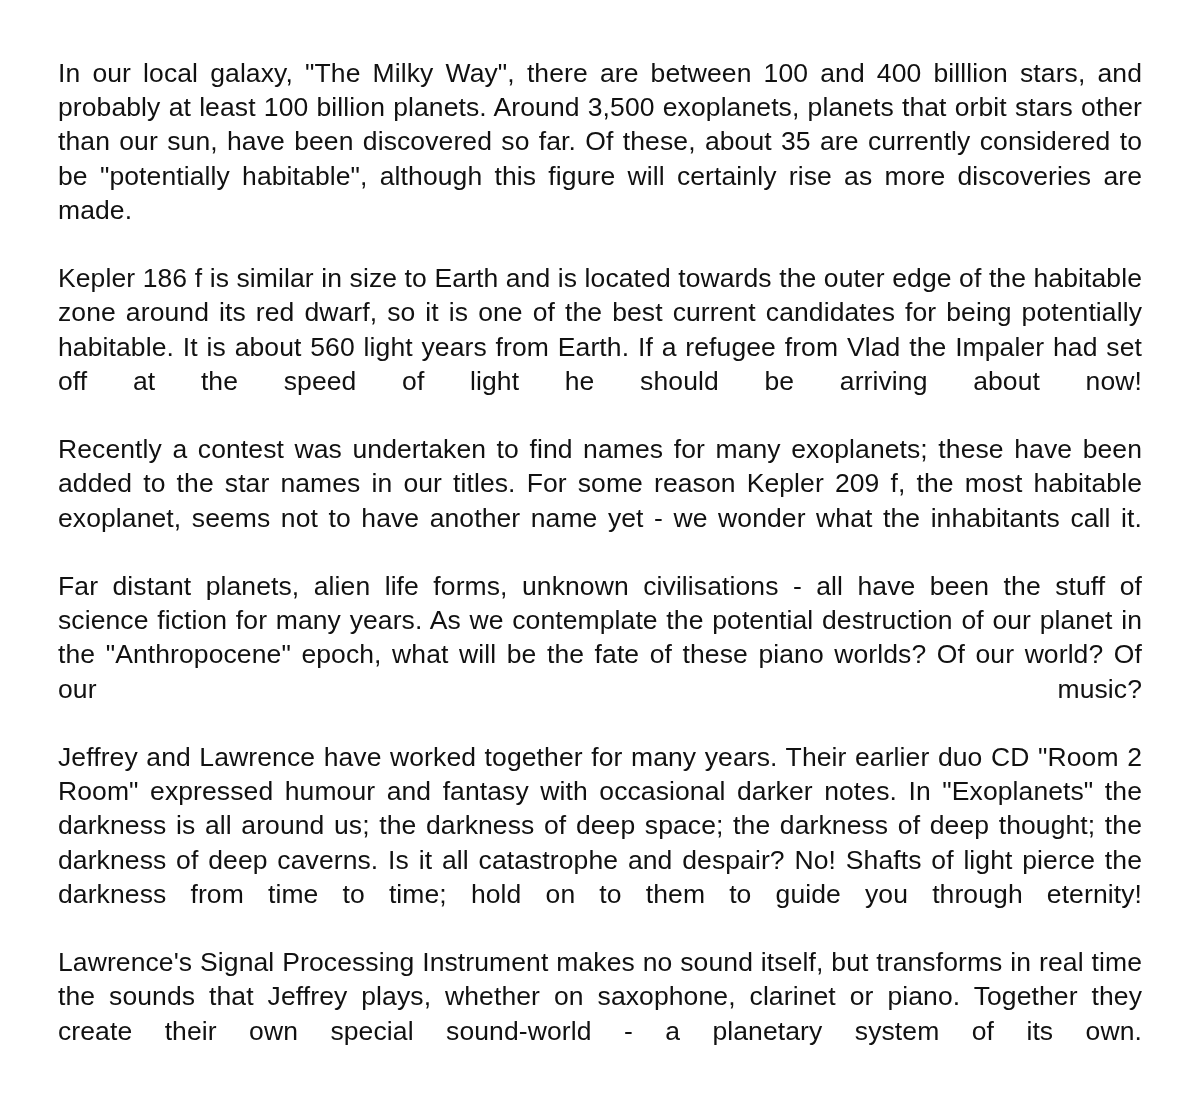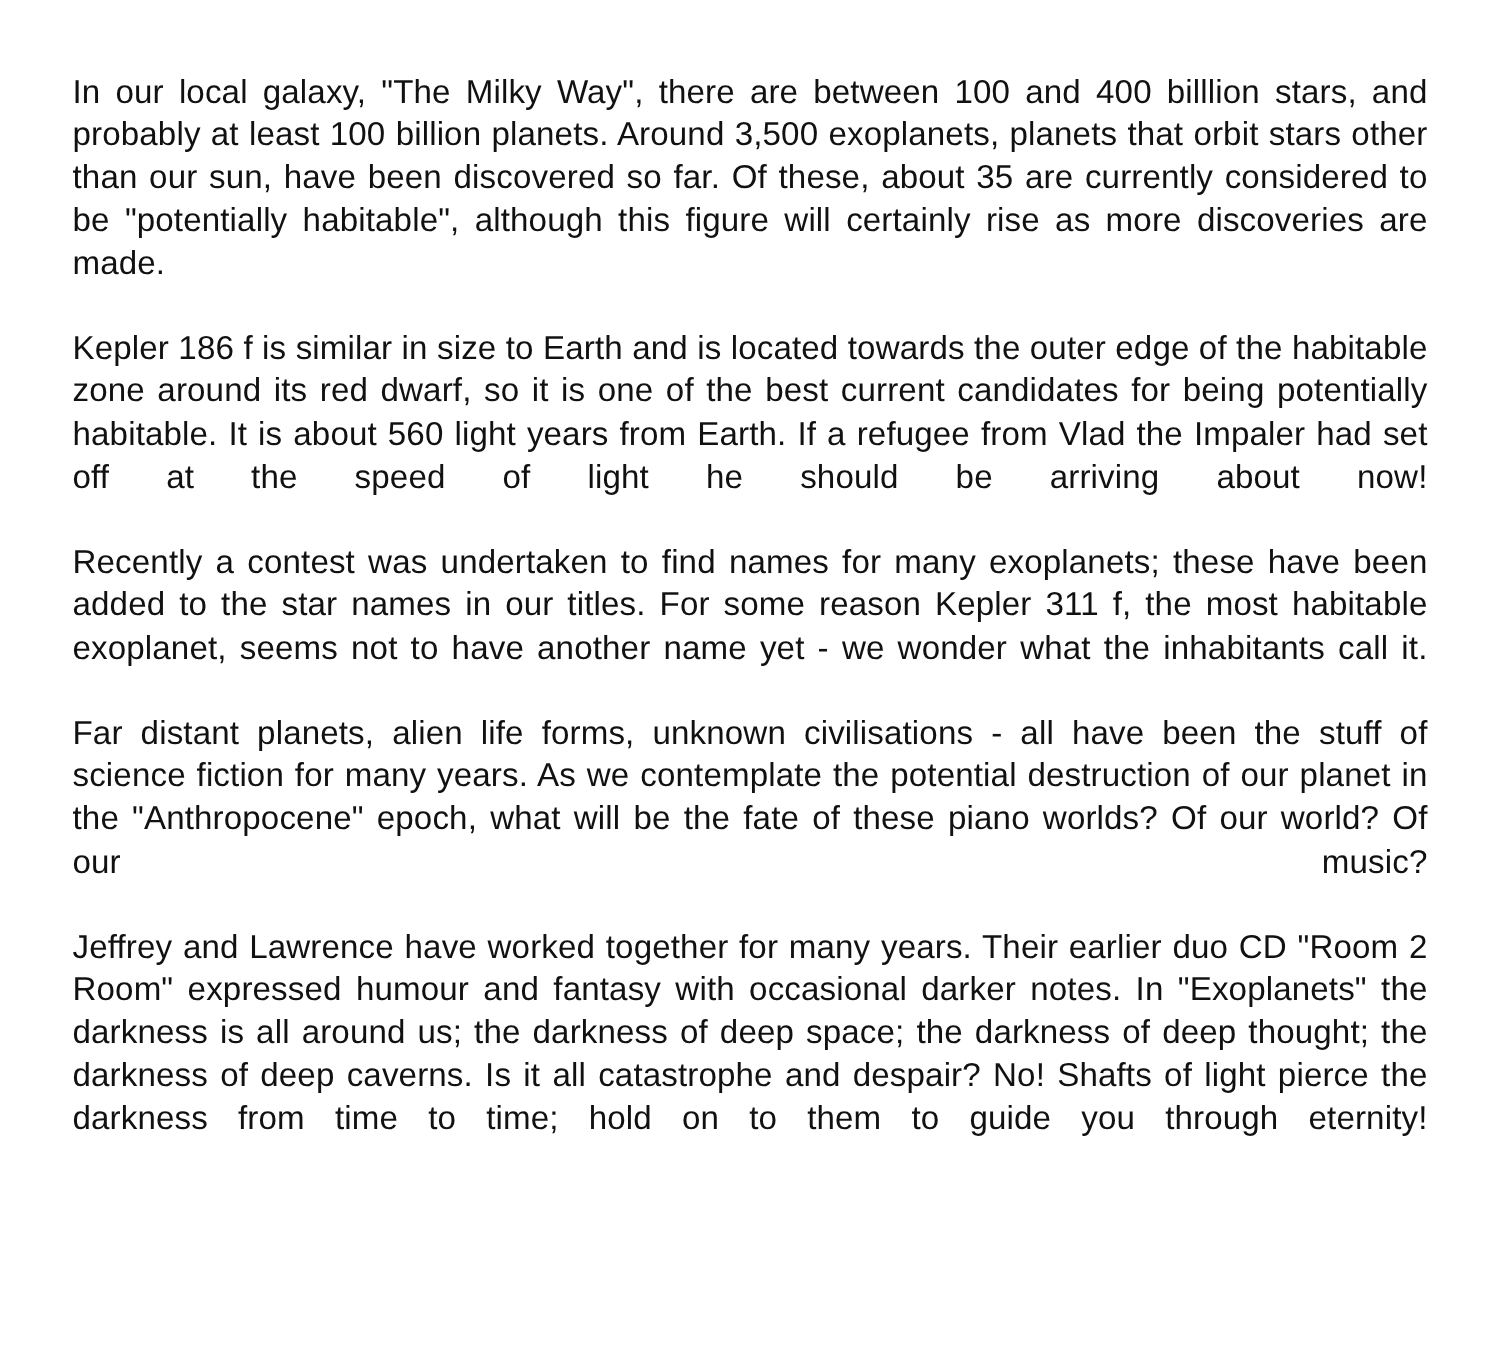--- a/index.html
+++ b/index.html
@@ -41,17 +41,18 @@
     width: 100%;
   }
 </style>
 </head>
 <body>
 
 <div class="page">
   <div class="doc-body">
     <p>In our local galaxy, "The Milky Way", there are between 100 and 400 billlion stars, and probably at least 100 billion planets. Around 3,500 exoplanets, planets that orbit stars other than our sun, have been discovered so far. Of these, about 35 are currently considered to be "potentially habitable", although this figure will certainly rise as more discoveries are made.</p>
     <p>Kepler 186 f is similar in size to Earth and is located towards the outer edge of the habitable zone around its red dwarf, so it is one of the best current candidates for being potentially habitable. It is about 560 light years from Earth. If a refugee from Vlad the Impaler had set off at the speed of light he should be arriving about now!</p>
-    <p>Recently a contest was undertaken to find names for many exoplanets; these have been added to the star names in our titles. For some reason Kepler 311 f, the most habitable exoplanet, seems not to have another name yet - we wonder what the inhabitants call it.</p>
+    <p>Recently a contest was undertaken to find names for many exoplanets; these have been added to the star names in our titles. For some reason Kepler 209 f, the most habitable exoplanet, seems not to have another name yet - we wonder what the inhabitants call it.</p>
     <p>Far distant planets, alien life forms, unknown civilisations - all have been the stuff of science fiction for many years. As we contemplate the potential destruction of our planet in the "Anthropocene" epoch, what will be the fate of these piano worlds? Of our world? Of our music?</p>
     <p>Jeffrey and Lawrence have worked together for many years. Their earlier duo CD "Room 2 Room" expressed humour and fantasy with occasional darker notes. In "Exoplanets" the darkness is all around us; the darkness of deep space; the darkness of deep thought; the darkness of deep caverns. Is it all catastrophe and despair? No! Shafts of light pierce the darkness from time to time; hold on to them to guide you through eternity!</p>
+    <p>Lawrence's Signal Processing Instrument makes no sound itself, but transforms in real time the sounds that Jeffrey plays, whether on saxophone, clarinet or piano. Together they create their own special sound-world - a planetary system of its own.</p>
   </div>
 </div>
 
 </body></html>

